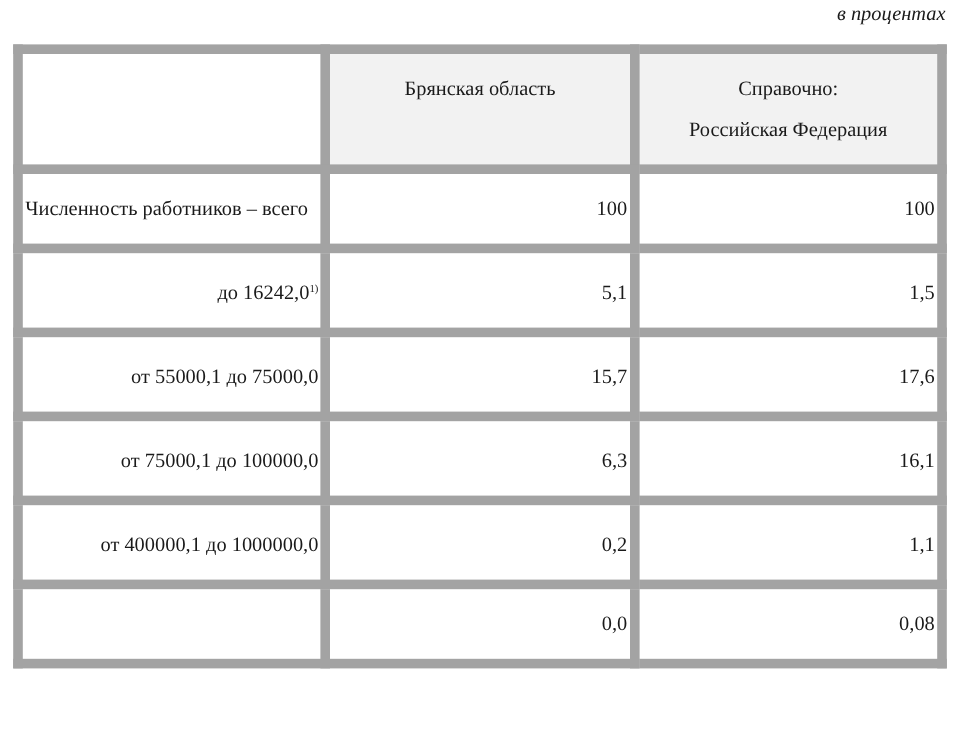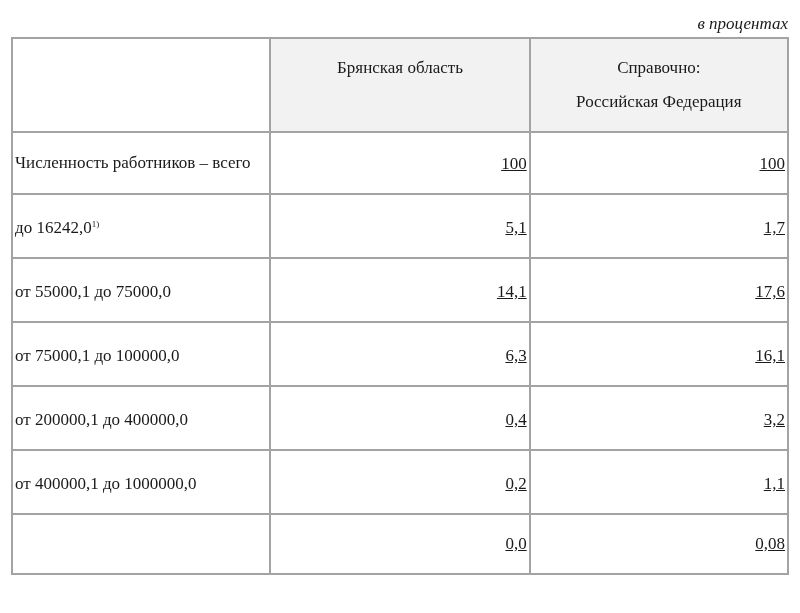--- a/index.html
+++ b/index.html
@@ -1,30 +1,30 @@
 <!DOCTYPE html>
 <html><head>
 <meta charset="utf-8">
 <style>
   html, body { margin: 0; padding: 0; background: #ffffff; }
   body { width: 800px; height: 613px; position: relative; overflow: hidden;
          font-family: "Liberation Serif", "DejaVu Serif", serif; color: #1a1a1a; }
-  .unit-note { position: absolute; right: 12px; top: 14px; font-style: italic; font-size: 17px; margin-left: 25px; }
+  .unit-note { position: absolute; right: 12px; top: 2px; font-style: italic; font-size: 17px; margin-left: 25px; }
   table.data-table { position: absolute; left: 11px; top: 37px; border-collapse: collapse;
          table-layout: fixed; width: 778px; font-size: 17px; }
-  table.data-table td, table.data-table th { border: 2px solid #a3a3a3; padding: 12px 2px; font-weight: normal; }
+  table.data-table td, table.data-table th { border: 8px solid #a3a3a3; padding: 12px 2px; font-weight: normal; }
   th.hdr { background: #f2f2f2; vertical-align: top; text-align: center; line-height: 34px; }
   th.hdr-blank { background: #ffffff; }
   .col1 { width: 255px; }
   .col2 { width: 256px; }
   .col3 { width: 255px; }
   td.label { text-align: left; line-height: 34px; }
   td.label.justify { text-align: justify; text-align-last: left; }
-  td.num { text-align: right; vertical-align: bottom; line-height: 34px; text-decoration: underline; }
-  tr.row-data td { height: 33px; }
+  td.num { text-align: right; vertical-align: bottom; line-height: 34px; }
+  tr.row-data td { height: 33px; text-align: right; }
   sup { font-size: 9px; vertical-align: 6px; }
 </style>
 </head>
 <body>
 
 <div class="unit-note">в процентах</div>
 
 <table class="data-table">
   <colgroup>
     <col class="col1">
@@ -45,43 +45,38 @@
   <tr style="height:62px;">
     <td class="label">Численность работников – всего</td>
     <td class="num">100</td>
     <td class="num">100</td>
   </tr>
   </tbody>
     <tbody id="data-rows">
   <tr class="row-data">
     <td class="label"><span>до 16242,0</span><sup>1)</sup></td>
     <td class="num">5,1</td>
-    <td class="num">1,7</td>
+    <td class="num">1,5</td>
   </tr>
 
 
 
   <tr class="row-data">
     <td class="label"><span>от 55000,1 до 75000,0</span><sup></sup></td>
-    <td class="num">14,1</td>
+    <td class="num">15,7</td>
     <td class="num">17,6</td>
   </tr>
 
   <tr class="row-data">
     <td class="label"><span>от 75000,1 до 100000,0</span><sup></sup></td>
     <td class="num">6,3</td>
     <td class="num">16,1</td>
   </tr>
 
 
-  <tr class="row-data">
-    <td class="label"><span>от 200000,1 до 400000,0</span><sup></sup></td>
-    <td class="num">0,4</td>
-    <td class="num">3,2</td>
-  </tr>
 
   <tr class="row-data">
     <td class="label"><span>от 400000,1 до 1000000,0</span><sup></sup></td>
     <td class="num">0,2</td>
     <td class="num">1,1</td>
   </tr>
 
   <tr class="row-data">
     <td class="label"><sup></sup></td>
     <td class="num">0,0</td>

